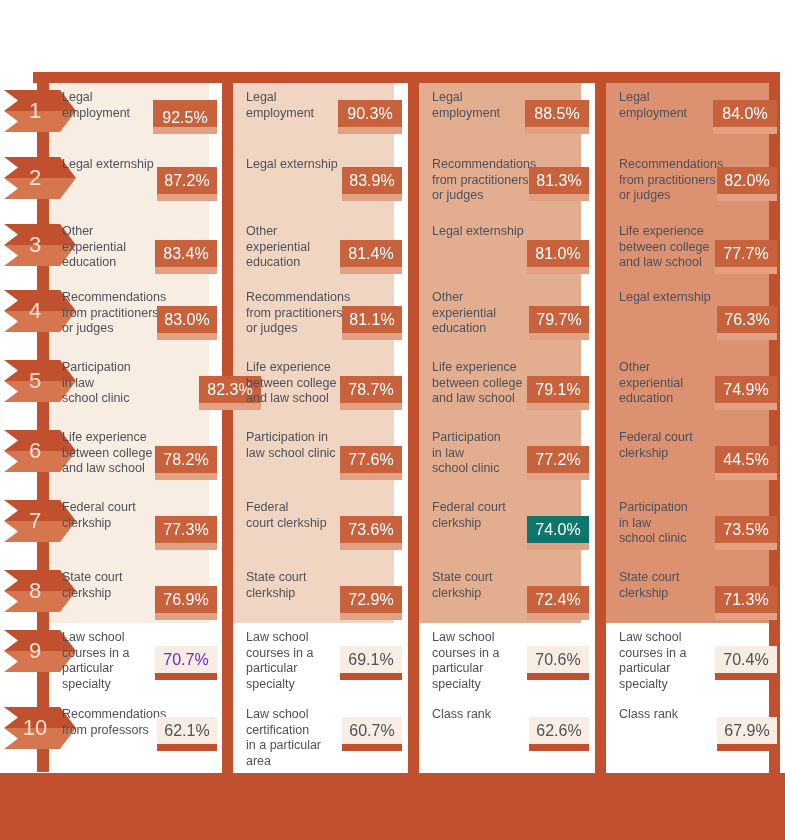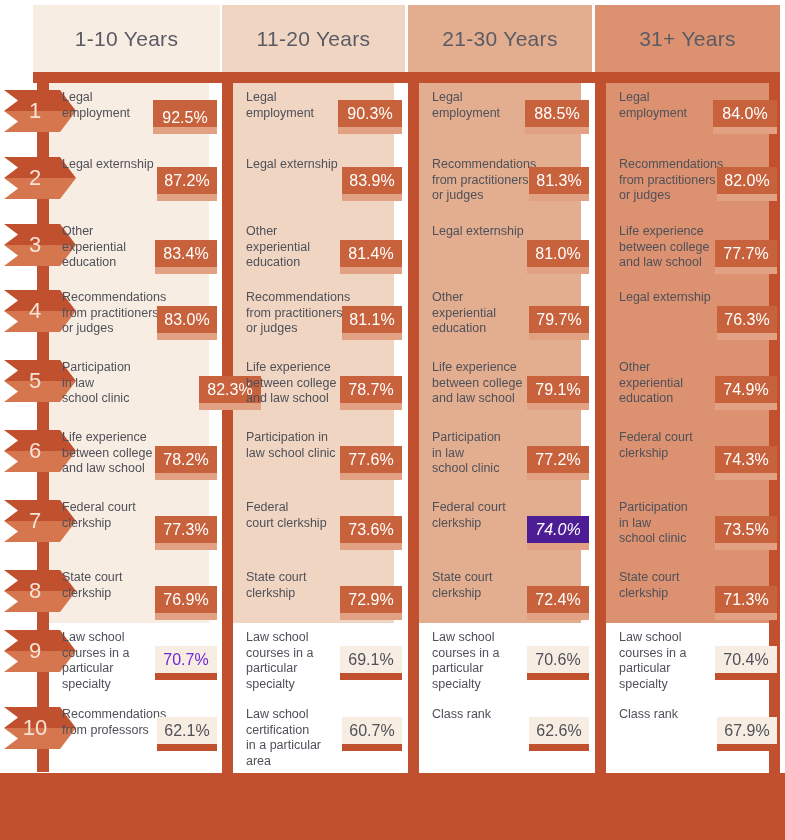--- a/index.html
+++ b/index.html
@@ -68,26 +68,20 @@
     color:#F6E3D6;font-size:22px;
     font-family:"Liberation Sans", sans-serif;
     z-index:3;
   }
 </style>
 </head>
 <body>
 
 <div id="chart">
 
-  <div class="header-row">
-      <div class="hdr" style="left: 33px; width: 187px; background: rgb(248, 237, 227);">1-10 Years</div>
-      <div class="hdr" style="left: 222px; width: 183px; background: rgb(240, 214, 194);">11-20 Years</div>
-      <div class="hdr" style="left: 408px; width: 184px; background: rgb(227, 174, 144);">21-30 Years</div>
-      <div class="hdr" style="left: 595px; width: 185px; background: rgb(220, 145, 113);">31+ Years</div>
-    </div>
 
   <div>
       <div class="colbg" style="left: 49px; width: 160px; background: rgb(248, 237, 227);"></div>
       <div class="colbg" style="left: 233px; width: 161px; background: rgb(240, 214, 194);"></div>
       <div class="colsep" style="left: 222px; background: rgb(193, 80, 46);"></div>
       <div class="colbg" style="left: 419px; width: 162px; background: rgb(227, 174, 144);"></div>
       <div class="colsep" style="left: 408px; background: rgb(193, 80, 46);"></div>
       <div class="colbg" style="left: 606px; width: 163px; background: rgb(220, 145, 113);"></div>
       <div class="colsep" style="left: 595px; background: rgb(193, 80, 46);"></div>
       <div class="colsep" style="left: 769px; background: rgb(193, 80, 46);"></div>
@@ -369,21 +363,21 @@
 in law
 school clinic</div>
         <div class="val dark" style="width: 62px; left: 108px; top: 18px; background: rgb(200, 98, 60);">
           <span>77.2%</span>
           <span class="shadow" style="background: rgb(227, 161, 132);"></span>
         </div>
       </div>
       <div class="cell" style="left: 419px; top: 498px; width: 162px; height: 60px;">
         <div class="cell-label" style="left: 13px; top: 2px; width: 142px;">Federal court
 clerkship</div>
-        <div class="val dark" style="width: 62px; left: 108px; top: 18px; background: #4c1d95; font-style: italic;">
+        <div class="val dark" style="width: 62px; left: 108px; top: 18px; background: #0f766e;">
           <span>74.0%</span>
           <span class="shadow" style="background: rgb(227, 161, 132);"></span>
         </div>
       </div>
       <div class="cell" style="left: 419px; top: 568px; width: 162px; height: 60px;">
         <div class="cell-label" style="left: 13px; top: 2px; width: 142px;">State court
 clerkship</div>
         <div class="val dark" style="width: 62px; left: 108px; top: 18px; background: rgb(200, 98, 60);">
           <span>72.4%</span>
           <span class="shadow" style="background: rgb(227, 161, 132);"></span>
@@ -445,21 +439,21 @@
 education</div>
         <div class="val dark" style="width: 62px; left: 109px; top: 18px; background: rgb(200, 98, 60);">
           <span>74.9%</span>
           <span class="shadow" style="background: rgb(227, 161, 132);"></span>
         </div>
       </div>
       <div class="cell" style="left: 606px; top: 428px; width: 163px; height: 60px;">
         <div class="cell-label" style="left: 13px; top: 2px; width: 143px;">Federal court
 clerkship</div>
         <div class="val dark" style="width: 62px; left: 109px; top: 18px; background: rgb(200, 98, 60);">
-          <span>74.3%</span>
+          <span>44.5%</span>
           <span class="shadow" style="background: rgb(227, 161, 132);"></span>
         </div>
       </div>
       <div class="cell" style="left: 606px; top: 498px; width: 163px; height: 60px;">
         <div class="cell-label" style="left: 13px; top: 2px; width: 143px;">Participation
 in law
 school clinic</div>
         <div class="val dark" style="width: 62px; left: 109px; top: 18px; background: rgb(200, 98, 60);">
           <span>73.5%</span>
           <span class="shadow" style="background: rgb(227, 161, 132);"></span>

